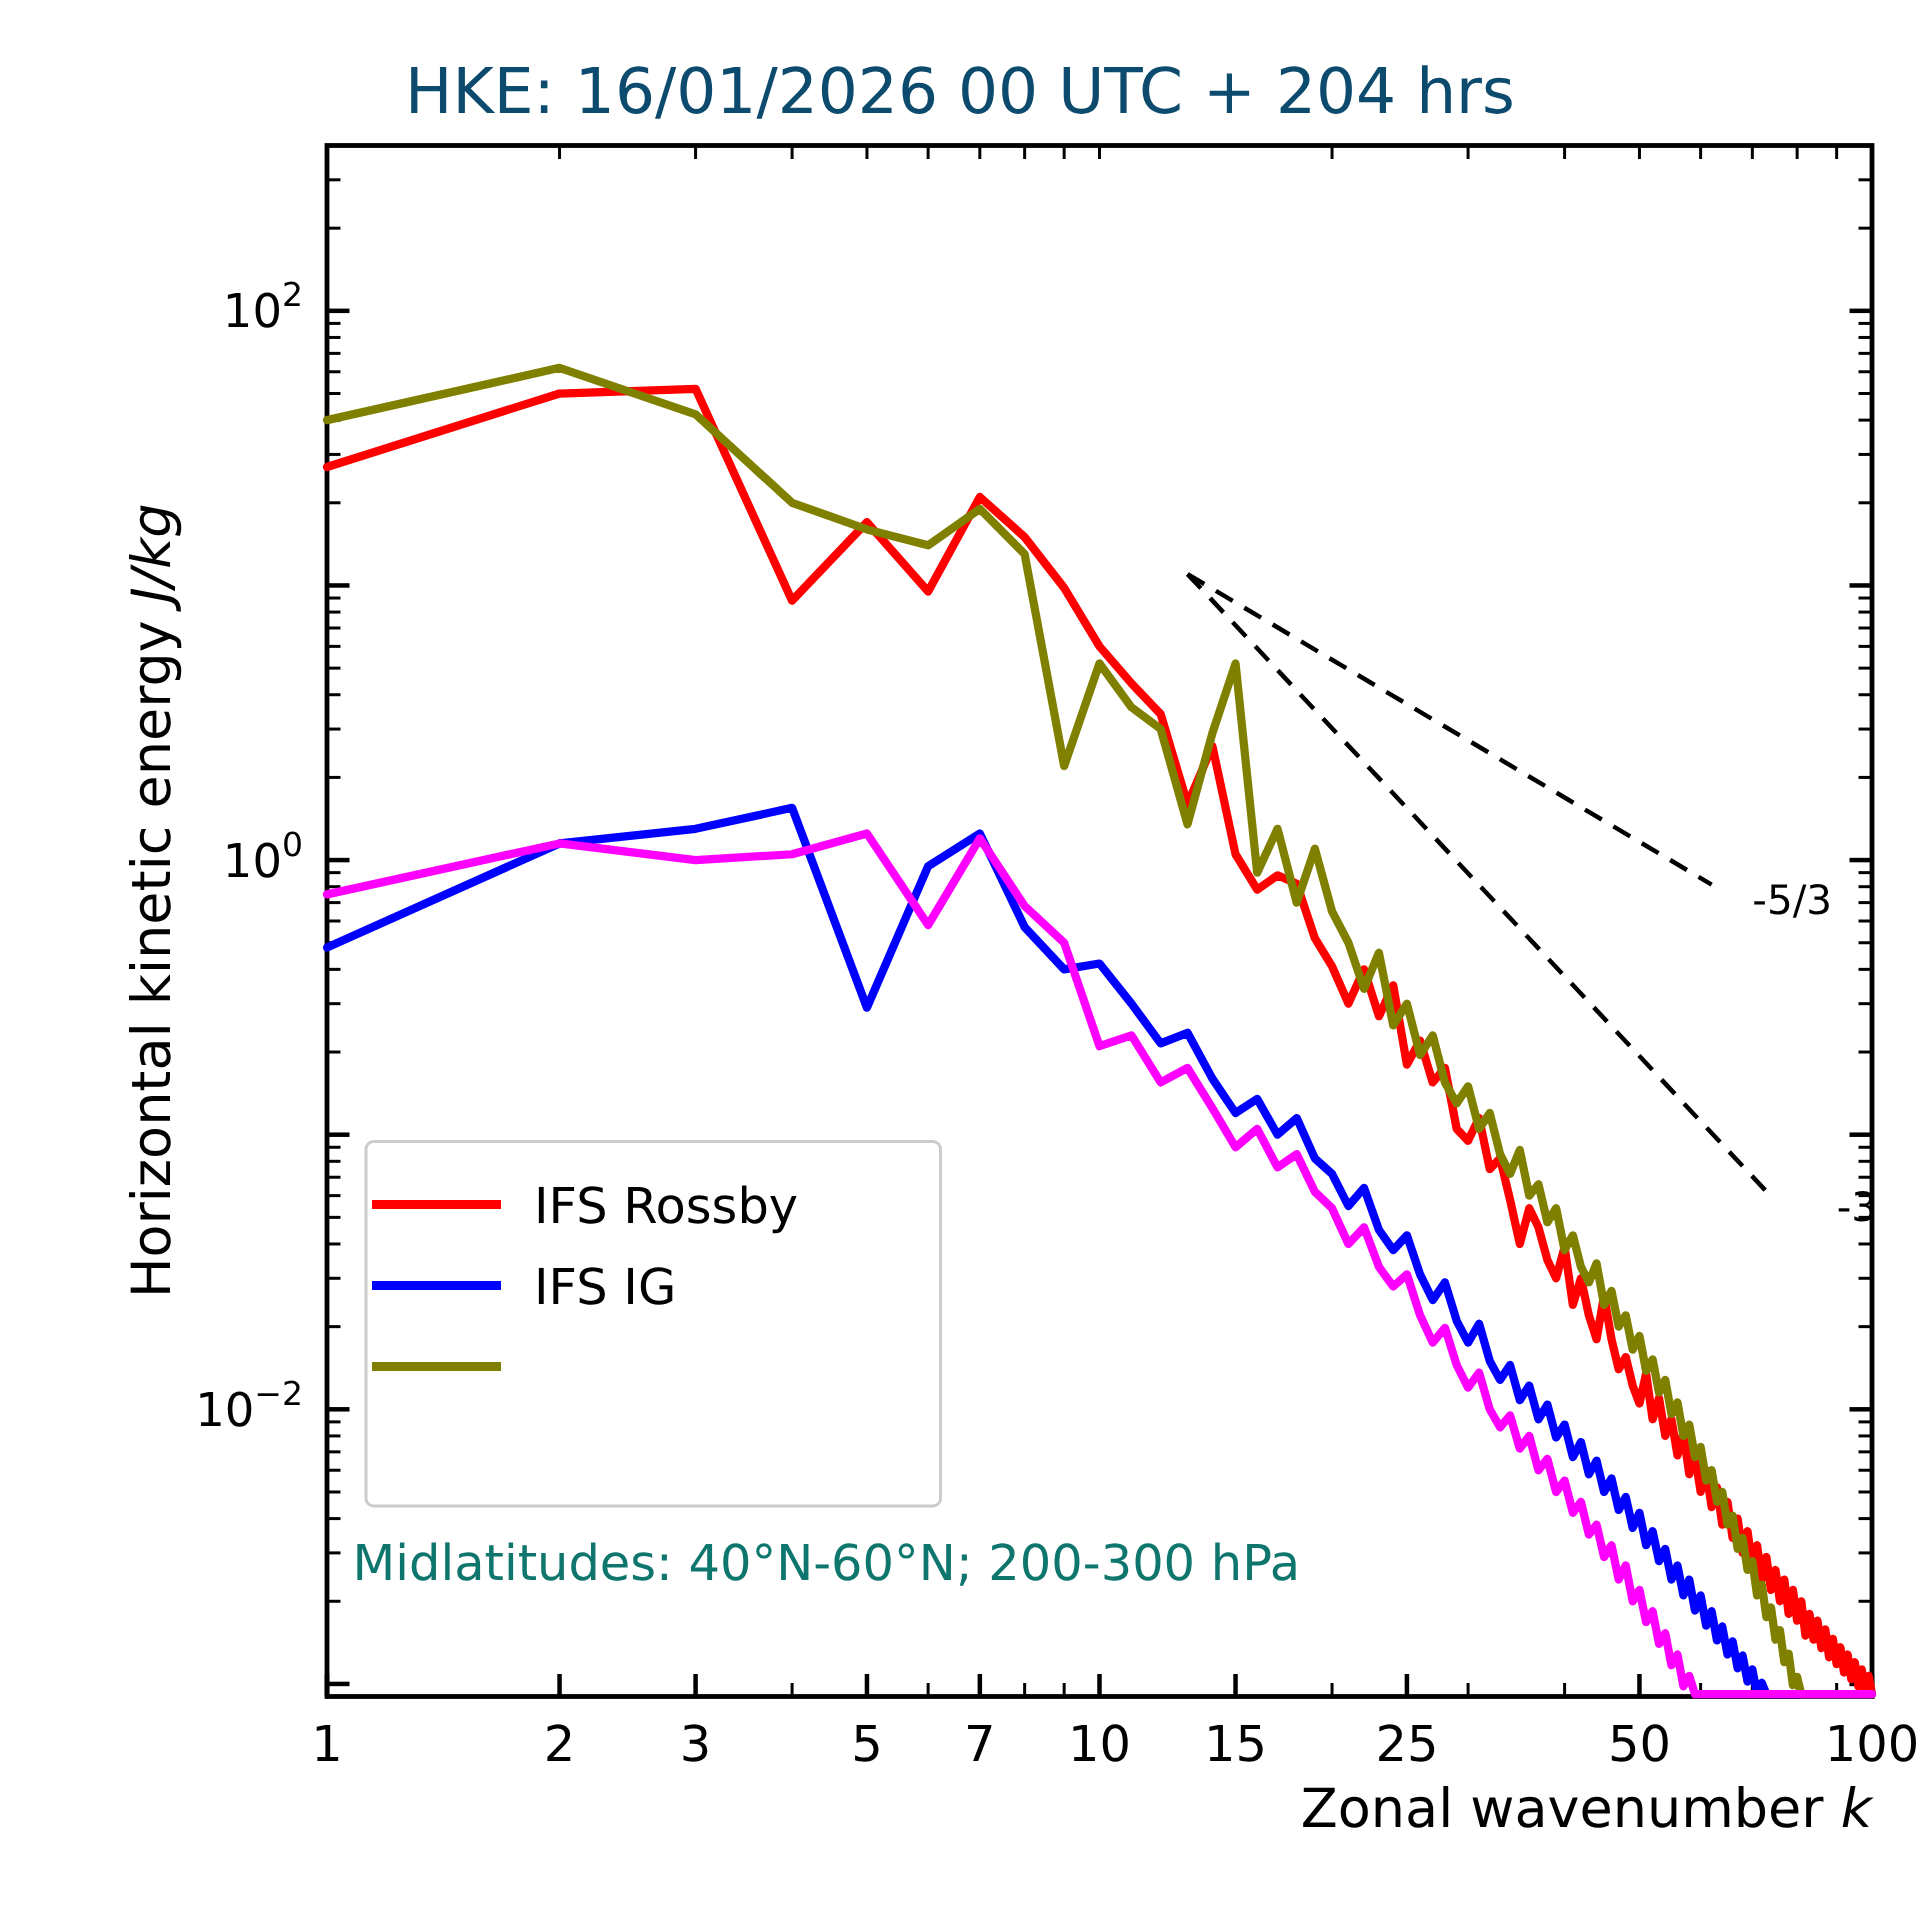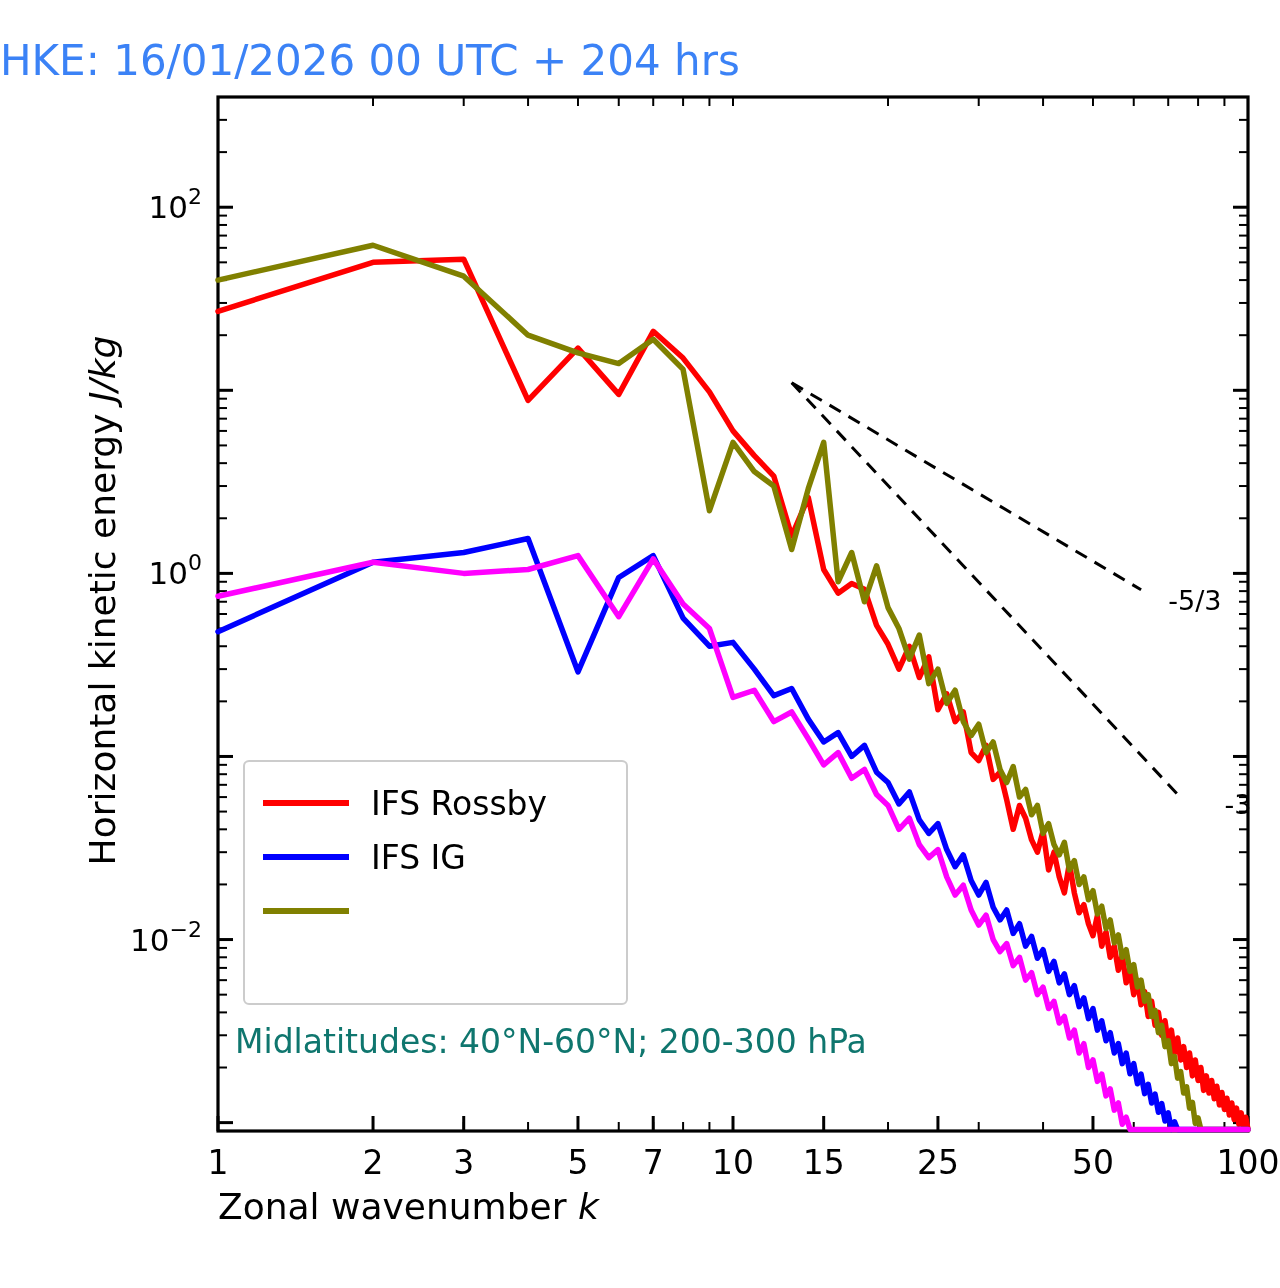--- a/index.html
+++ b/index.html
@@ -17,43 +17,44 @@
     position: relative;
     width: 1280px;
     height: 1288px;
     background: #ffffff;
   }
   #chart-title {
     position: absolute;
     left: 0;
     top: 36px;
     width: 1280px;
+    text-align: center;
     font-size: 42px;
-    color: #3b82f6;
+    color: #0c4a6e;
     letter-spacing: 0px;
     font-family: "DejaVu Sans", sans-serif;
   }
   #ylabel {
     position: absolute;
     left: -298px;
     top: 580px;
     width: 800px;
     text-align: center;
     font-size: 36px;
     color: #000;
     transform: rotate(-90deg);
     transform-origin: 50% 50%;
   }
   #ylabel .ital { font-style: italic; }
   #xlabel {
     position: absolute;
     left: 218px;
     top: 1186px;
     width: 1030px;
-    text-align: left;
+    text-align: right;
     font-size: 36px;
     color: #000;
   }
   #xlabel .ital { font-style: italic; }
   svg#plot {
     position: absolute;
     left: 0;
     top: 0;
   }
   .tick-label-y {
@@ -82,21 +83,21 @@
     border: 2px solid #cccccc;
     border-radius: 6px;
     background: rgba(255,255,255,0.9);
     box-sizing: border-box;
     padding: 14px 0 0 0;
   }
   .legend-row {
     display: flex;
     align-items: center;
     height: 54px;
-    padding-left: 18px;
+    padding-left: 3px;
   }
   .legend-swatch {
     width: 86px;
     height: 6px;
     margin-right: 22px;
     flex: 0 0 auto;
   }
   .legend-text {
     font-size: 33px;
     color: #000;

